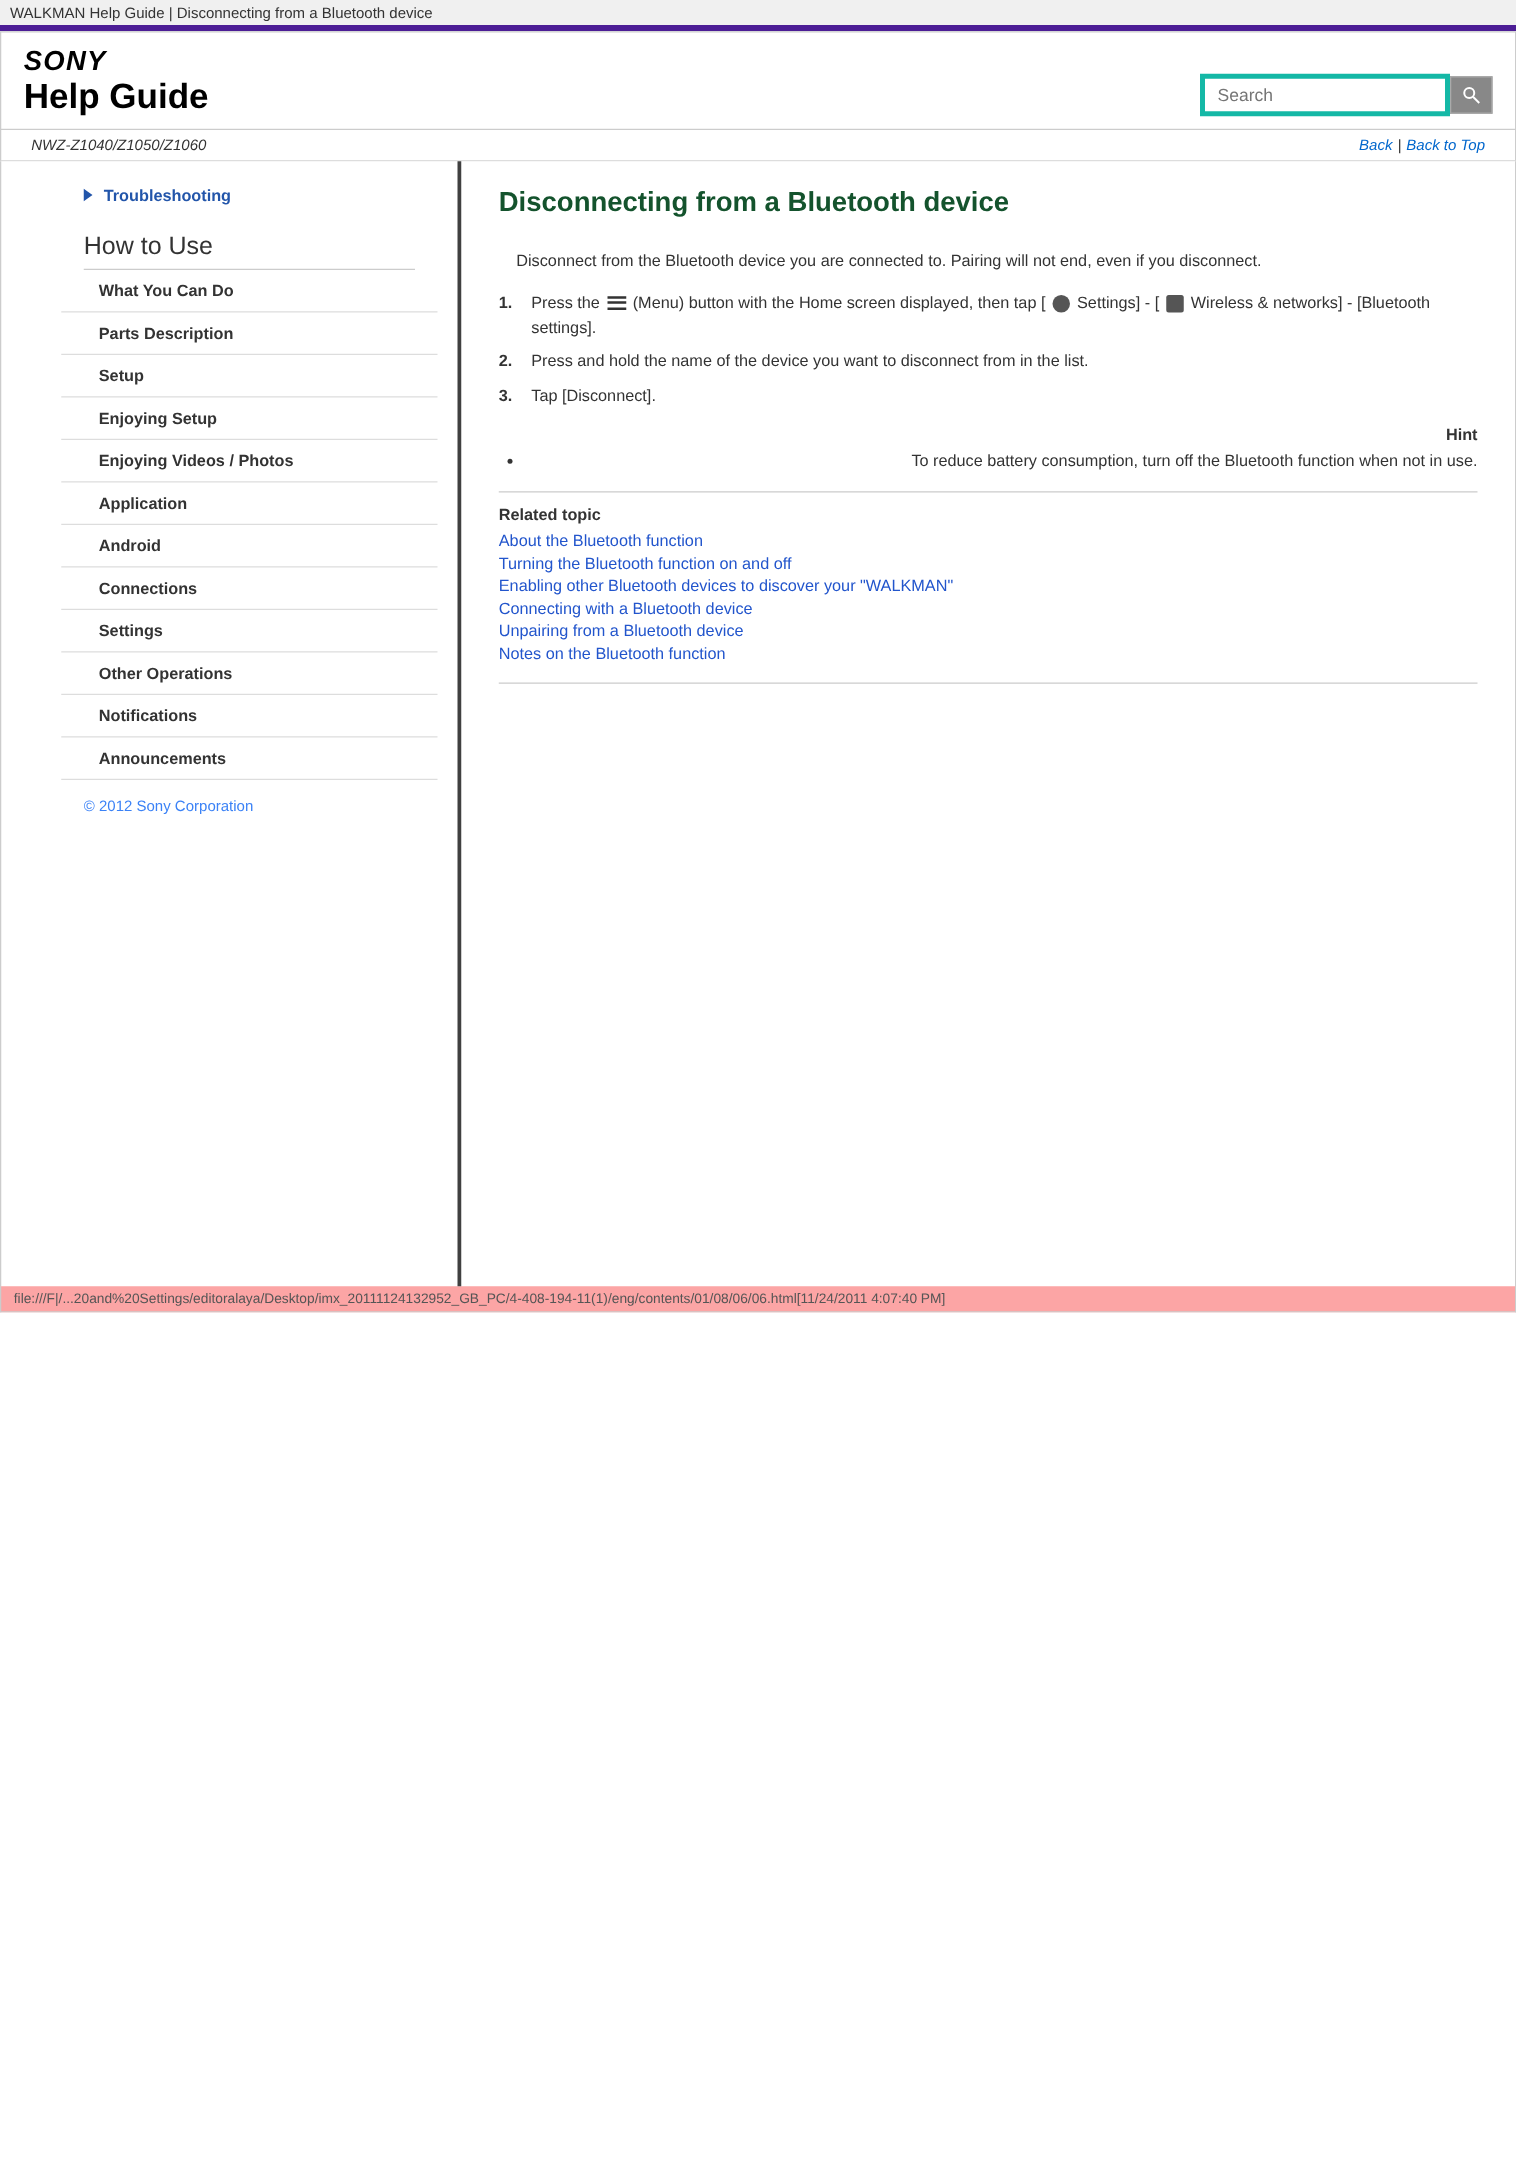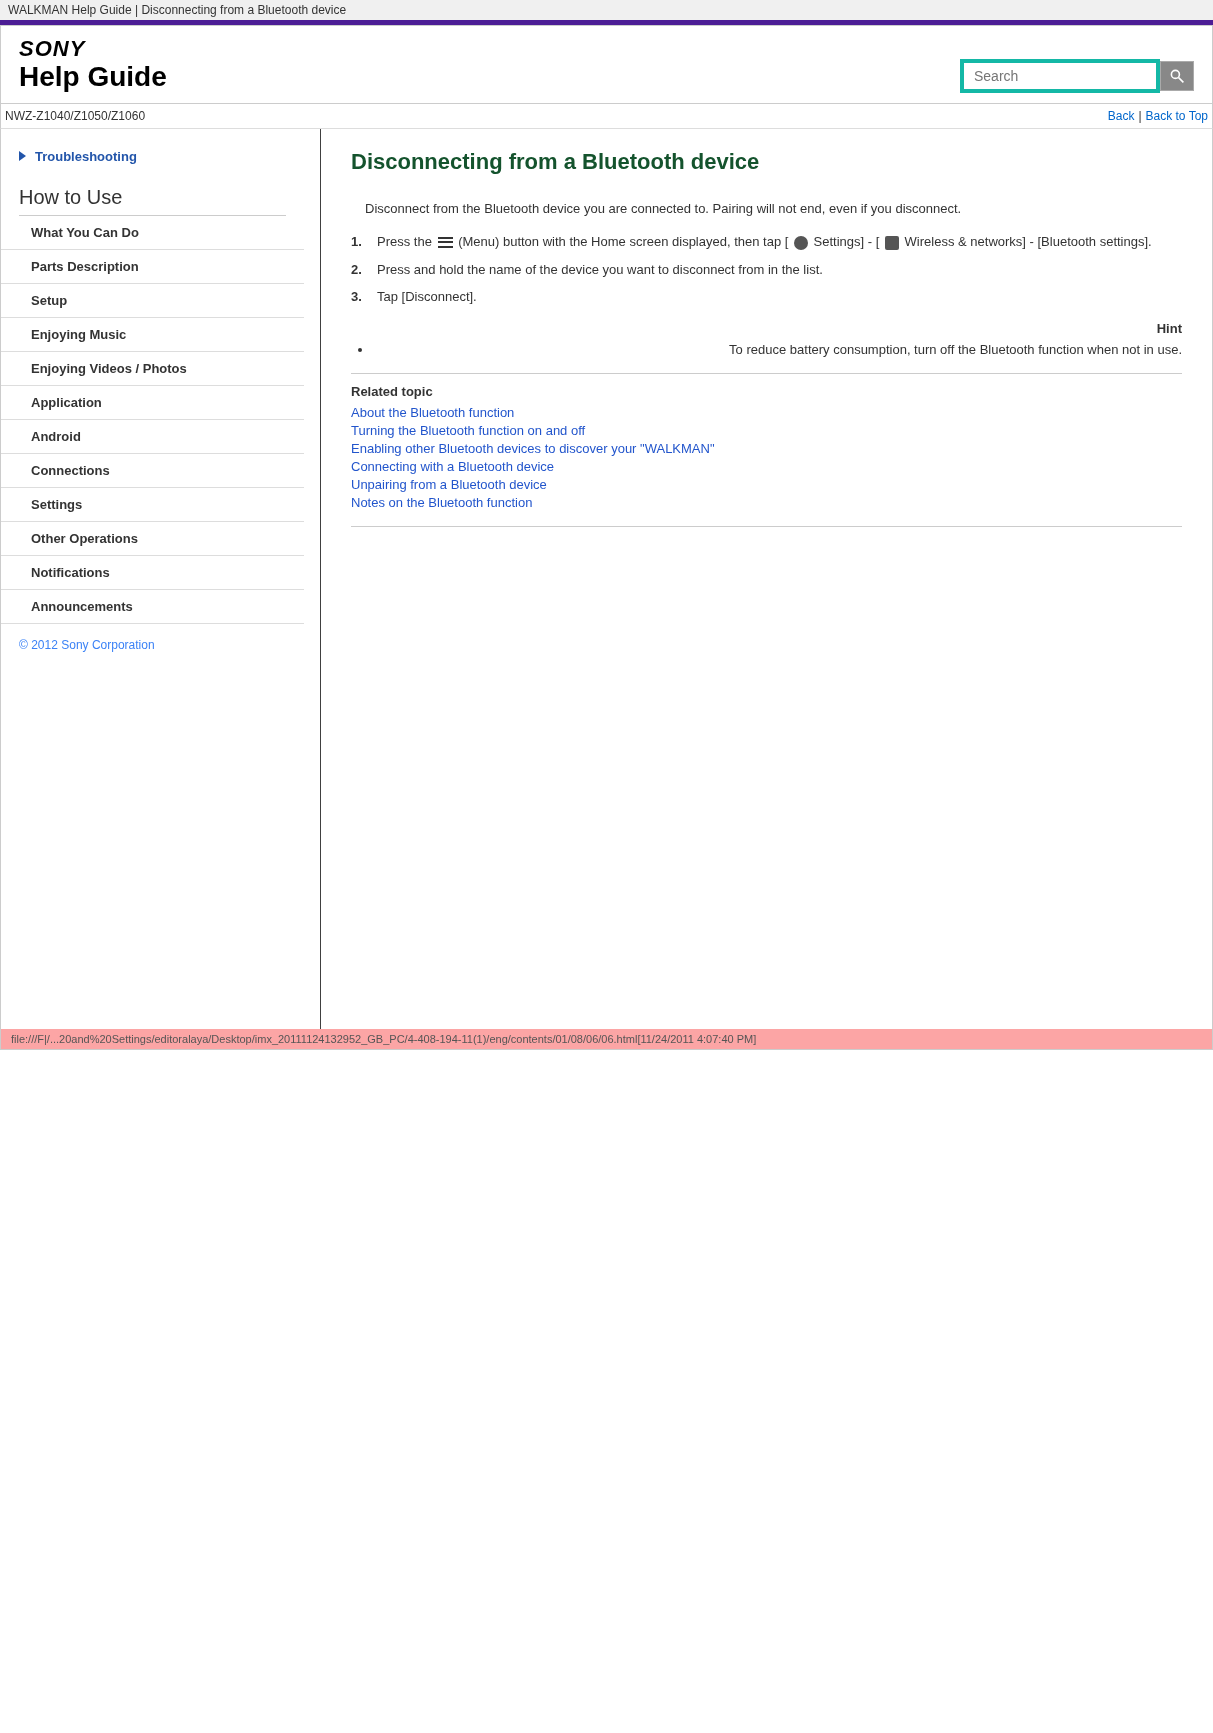--- a/index.html
+++ b/index.html
@@ -57,43 +57,45 @@
       cursor: pointer;
       display: flex;
       align-items: center;
       justify-content: center;
     }
     .search-btn svg { width: 16px; height: 16px; fill: #fff; }
     .sub-header {
       border-left: 1px solid #ccc;
       border-right: 1px solid #ccc;
       border-bottom: 1px solid #ddd;
-      padding: 5px 4px;
+      padding: 5px 24px;
       display: flex;
       justify-content: space-between;
       align-items: flex-end;
       font-size: 12px;
       color: #333;
+      font-style: italic;
     }
     .sub-header a {
       color: #0066cc;
       text-decoration: none;
     }
     .sub-header-right { display: flex; gap: 4px; margin-left: 19px; }
     .main-container {
       border-left: 1px solid #ccc;
       border-right: 1px solid #ccc;
       display: flex;
       min-height: 900px;
     }
     .sidebar {
       width: 320px;
       min-width: 320px;
-      border-right: 1px solid #404040;
+      border-right: 3px solid #404040;
       padding: 20px 16px 20px 0;
+      margin-left: 48px;
     }
     .sidebar-troubleshooting {
       padding: 0 18px 12px 18px;
       color: #2255aa;
       font-size: 13px;
       font-weight: bold;
       cursor: pointer;
       display: flex;
       align-items: center;
       gap: 5px;
@@ -265,21 +267,21 @@
     <div class="sidebar-item">
       <span>What You Can Do</span>
     </div>
     <div class="sidebar-item">
       <span>Parts Description</span>
     </div>
     <div class="sidebar-item">
       <span>Setup</span>
     </div>
     <div class="sidebar-item">
-      <span>Enjoying Music</span>
+      <span>Enjoying Setup</span>
     </div>
     <div class="sidebar-item">
       <span>Enjoying Videos / Photos</span>
     </div>
     <div class="sidebar-item">
       <span>Application</span>
     </div>
     <div class="sidebar-item">
       <span>Android</span>
     </div>

